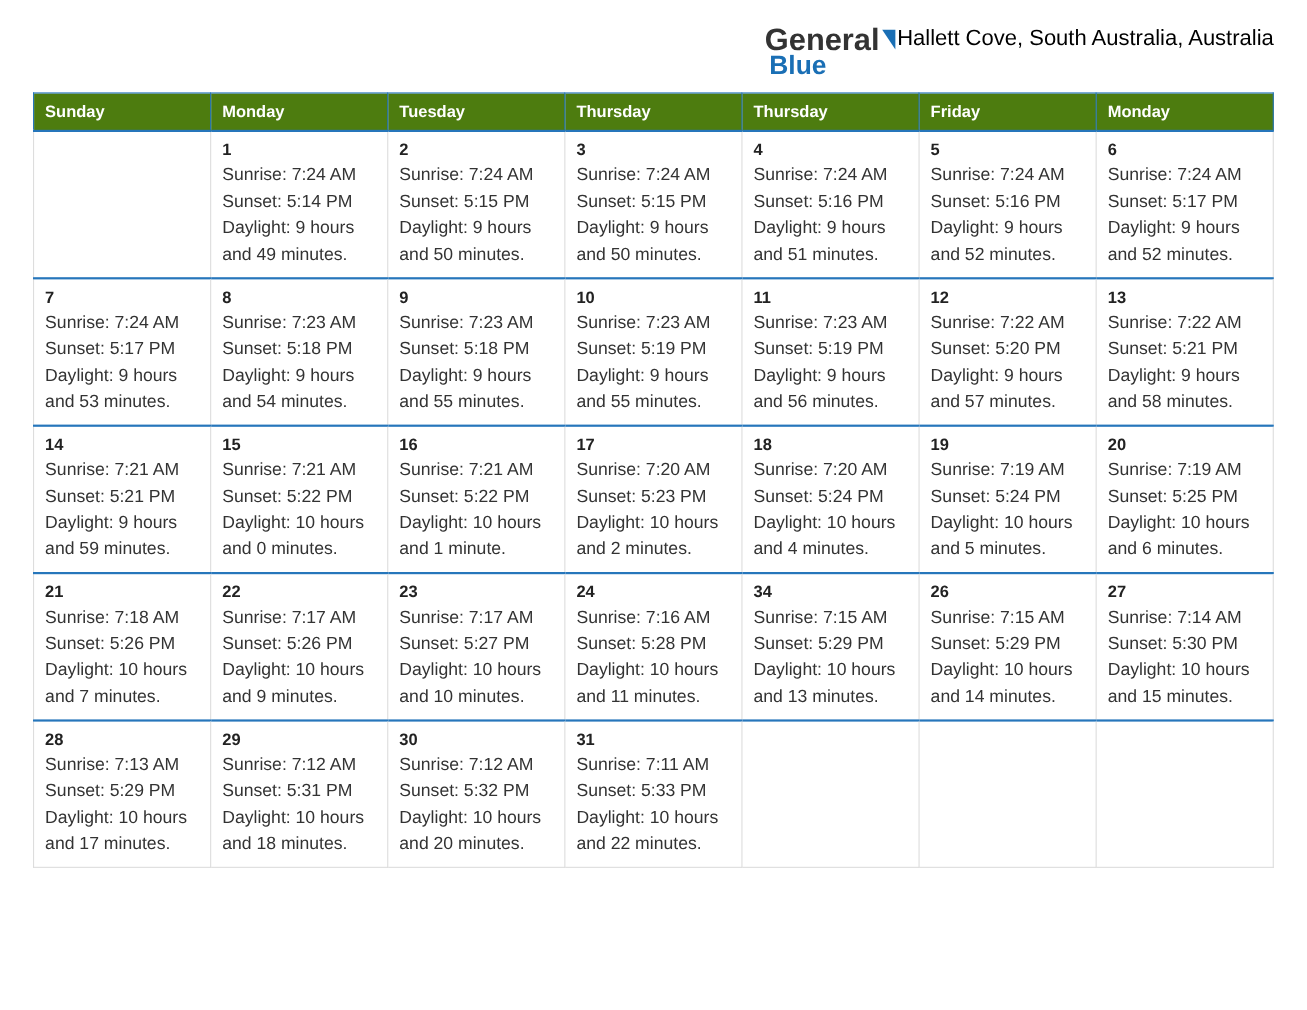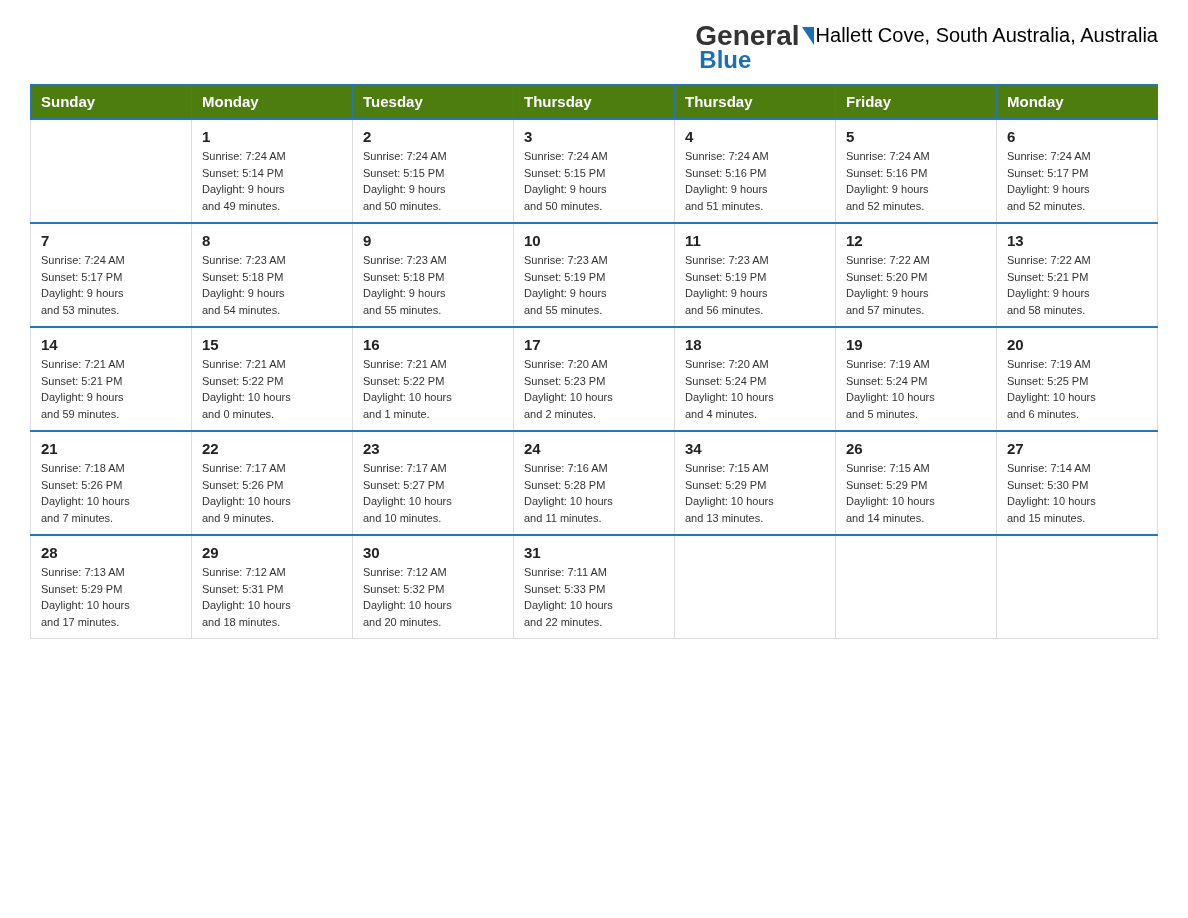--- a/index.html
+++ b/index.html
@@ -85,21 +85,21 @@
       border-right: 1px solid #ddd;
       border-bottom: 1px solid #ddd;
     }
     .day-number {
       font-size: 15px;
       font-weight: bold;
       display: block;
       margin-bottom: 3px;
     }
     .day-info {
-      font-size: 11px;
+      font-size: 16px;
       color: #333;
       line-height: 1.5;
     }
     .empty-cell {
       background: #fff;
     }
   </style>
 </head>
 <body>
 

